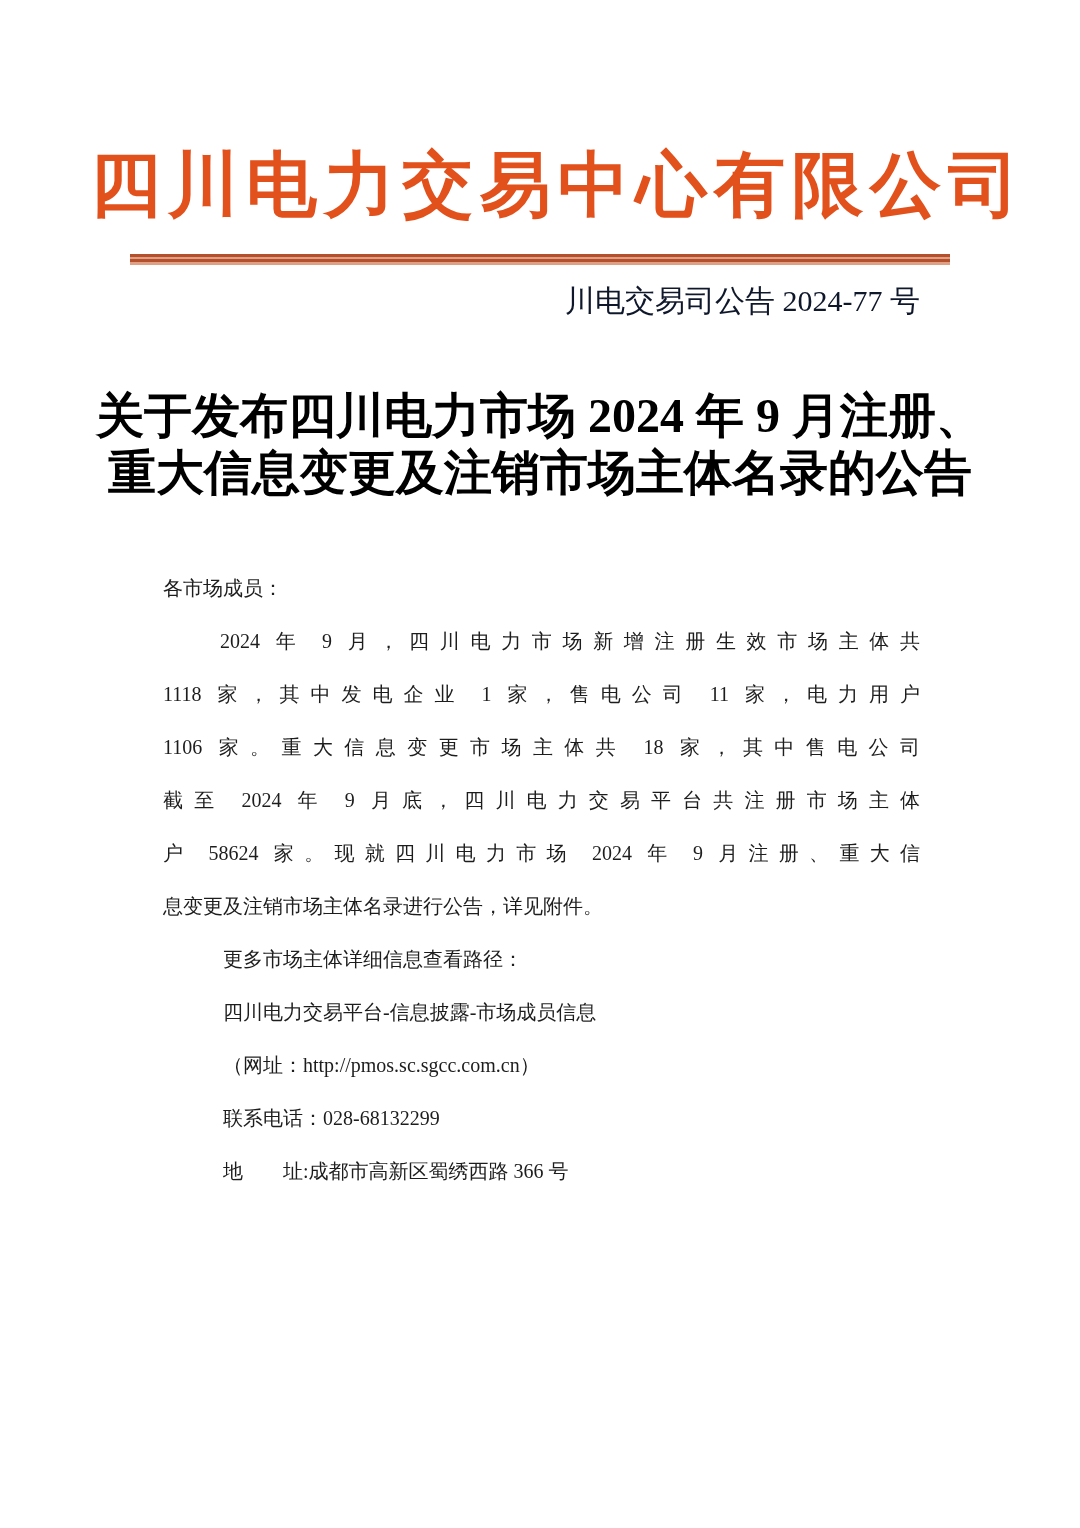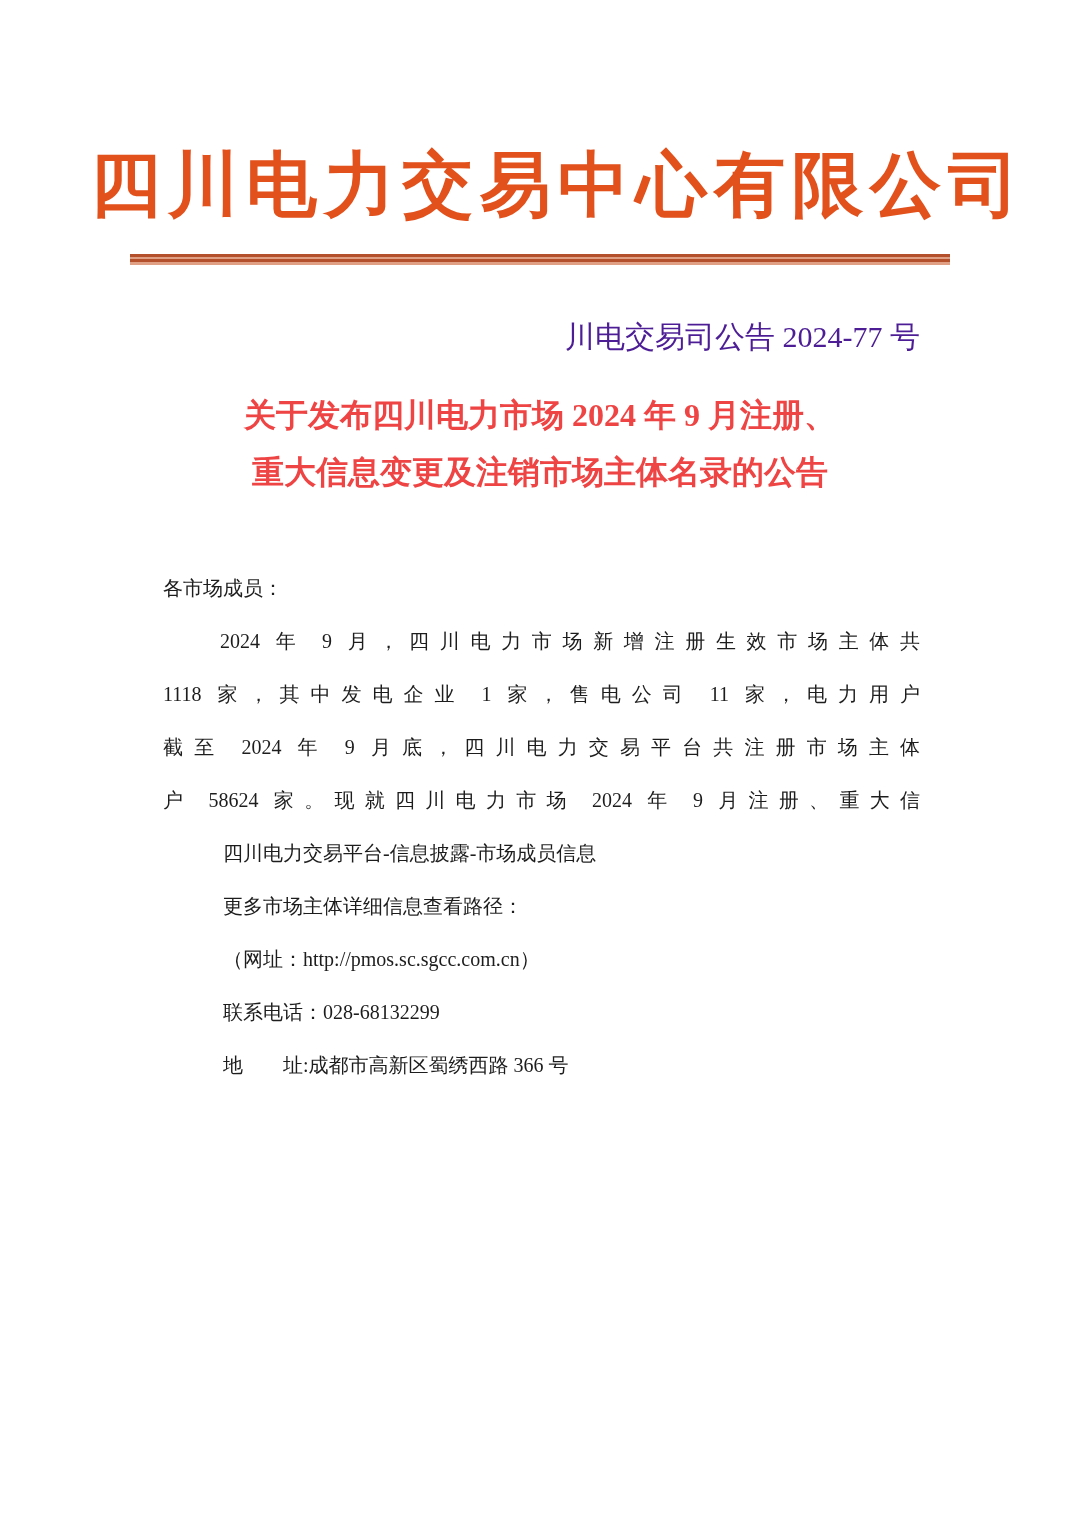--- a/index.html
+++ b/index.html
@@ -47,34 +47,33 @@
       var(--rule-light, #dfa086) 100%
     );
   }
   .doc-number {
     position: absolute;
     top: 281px;
     left: 130px;
     width: 790px;
     text-align: right;
     font-size: 30px;
-    color: #4c1d95;
+    color: #0f172a;
     white-space: nowrap;
-    margin-top: 36px;
   }
   .doc-title {
     position: absolute;
     top: 387px;
     left: 80px;
     right: 80px;
     text-align: center;
-    font-size: 32px;
+    font-size: 48px;
     font-weight: bold;
     line-height: 57px;
-    color: #ef4444;
+    color: #000000;
   }
   .doc-body {
     position: absolute;
     top: 562px;
     left: 163px;
     width: 757px;
     font-size: 20px;
     line-height: 53px;
     color: var(--body-text, #1d1d1d);
   }
@@ -121,24 +120,26 @@
 
   <div class="doc-title">
     <div>关于发布四川电力市场 2024 年 9 月注册、</div>
     <div>重大信息变更及注销市场主体名录的公告</div>
   </div>
 
   <div class="doc-body">
     <div class="bl">各市场成员：</div>
     <div class="bl jl fi">2024 年 9 月，四川电力市场新增注册生效市场主体共</div>
     <div class="bl jl">1118 家，其中发电企业 1 家，售电公司 11 家，电力用户</div>
+    <div class="bl jl">1106 家。重大信息变更市场主体共 18 家，其中售电公司</div>
     <div class="bl jl">截至 2024 年 9 月底，四川电力交易平台共注册市场主体</div>
     <div class="bl jl">户 58624 家。现就四川电力市场 2024 年 9 月注册、重大信</div>
+    <div class="bl">息变更及注销市场主体名录进行公告，详见附件。</div>
+    <div class="bl in">更多市场主体详细信息查看路径：</div>
     <div class="bl in">四川电力交易平台-信息披露-市场成员信息</div>
-    <div class="bl in">更多市场主体详细信息查看路径：</div>
     <div class="bl in">（网址：http://pmos.sc.sgcc.com.cn）</div>
     <div class="bl in">联系电话：028-68132299</div>
     <div class="bl in">地　　址:成都市高新区蜀绣西路 366 号</div>
   </div>
 
   <div class="page-num">1</div>
 
 </div>
 
 </body></html>

